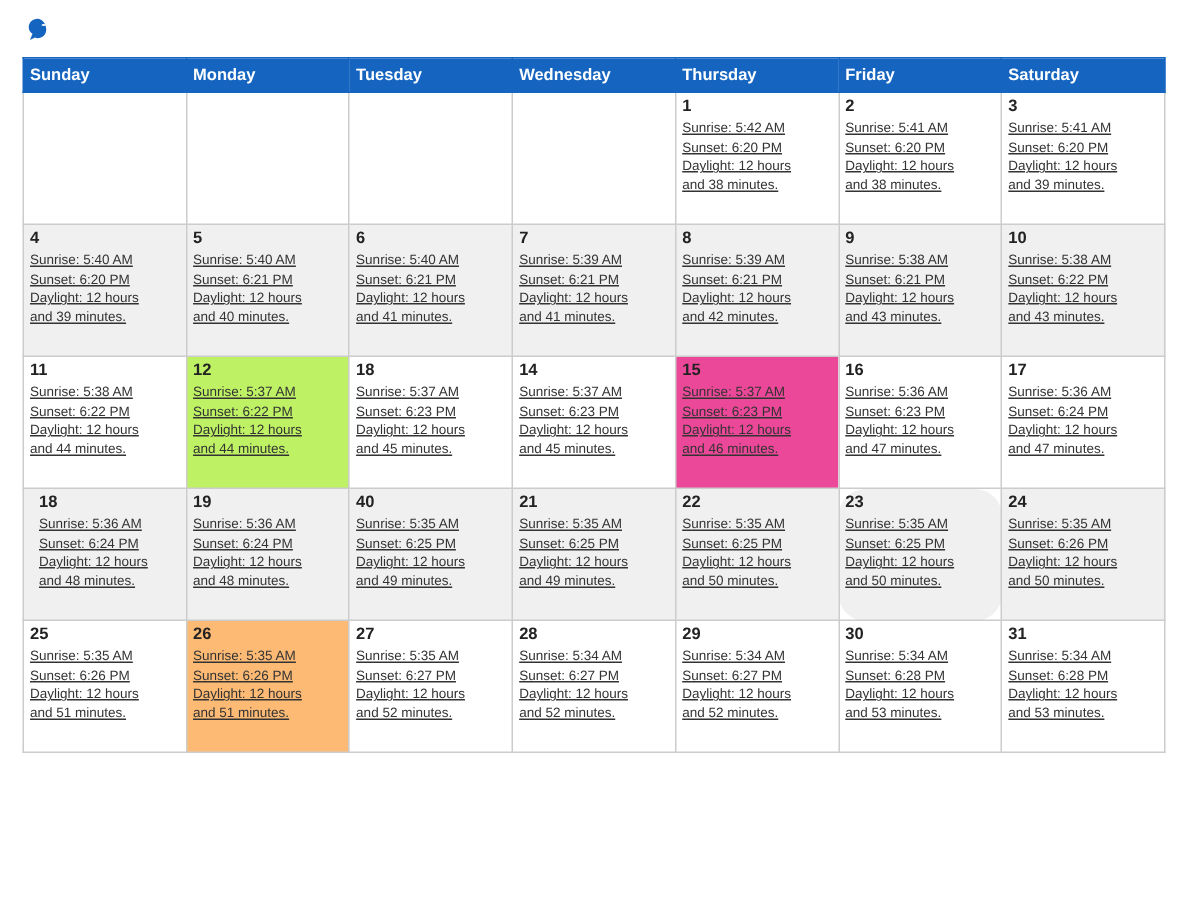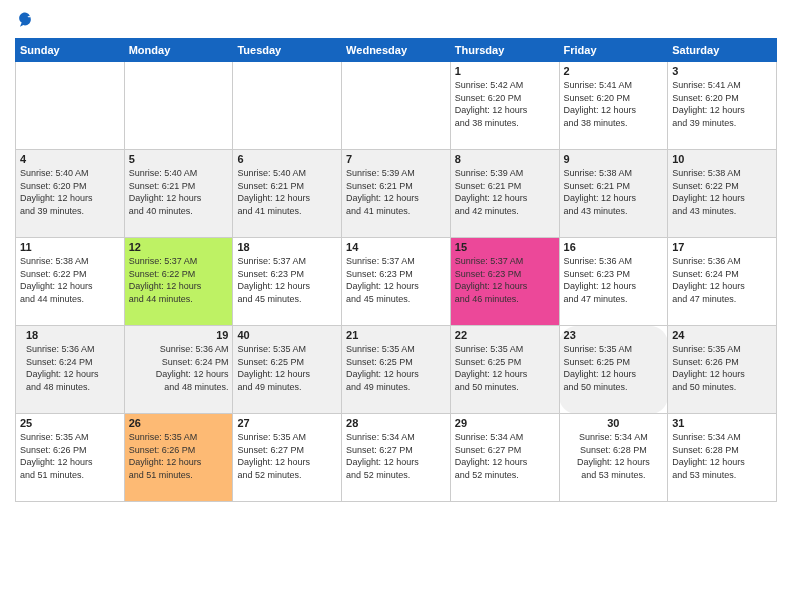--- a/index.html
+++ b/index.html
@@ -41,21 +41,21 @@
     
     .calendar tbody tr:nth-child(odd) td {
       background: #f5f5f5;
     }
     
     .calendar tbody tr:nth-child(even) td {
       background: #fff;
     }
     
     .day-number { font-weight: bold; font-size: 11px; color: #222; margin-bottom: 2px; }
-    .day-info { font-size: 9px; color: #333; line-height: 1.4; }
+    .day-info { font-size: 9px; color: #333; line-height: 1.4; text-decoration: underline; }
     .empty-cell { background: #fff !important; }
     
     .logo-bird { fill: #1565c0; }
   </style>
 </head>
 <body>
 
 <div class="page">
   <div class="header">
     <div class="logo">
@@ -216,21 +216,21 @@
           </td>
         </tr>
         <tr>
           <td style="background: rgb(240, 240, 240); padding-left: 10px;">
             <div class="day-number">18</div>
             <div class="day-info" style="white-space: pre-line;">Sunrise: 5:36 AM
 Sunset: 6:24 PM
 Daylight: 12 hours
 and 48 minutes.</div>
           </td>
-          <td style="background: rgb(240, 240, 240); text-align: right;">
+          <td style="background: rgb(240, 240, 240);">
             <div class="day-number">19</div>
             <div class="day-info" style="white-space: pre-line;">Sunrise: 5:36 AM
 Sunset: 6:24 PM
 Daylight: 12 hours
 and 48 minutes.</div>
           </td>
           <td style="background: rgb(240, 240, 240);">
             <div class="day-number">40</div>
             <div class="day-info" style="white-space: pre-line;">Sunrise: 5:35 AM
 Sunset: 6:25 PM
@@ -295,21 +295,21 @@
 Daylight: 12 hours
 and 52 minutes.</div>
           </td>
           <td style="background: rgb(255, 255, 255);">
             <div class="day-number">29</div>
             <div class="day-info" style="white-space: pre-line;">Sunrise: 5:34 AM
 Sunset: 6:27 PM
 Daylight: 12 hours
 and 52 minutes.</div>
           </td>
-          <td style="background: rgb(255, 255, 255); text-align: center;">
+          <td style="background: rgb(255, 255, 255);">
             <div class="day-number">30</div>
             <div class="day-info" style="white-space: pre-line;">Sunrise: 5:34 AM
 Sunset: 6:28 PM
 Daylight: 12 hours
 and 53 minutes.</div>
           </td>
           <td style="background: rgb(255, 255, 255);">
             <div class="day-number">31</div>
             <div class="day-info" style="white-space: pre-line;">Sunrise: 5:34 AM
 Sunset: 6:28 PM

